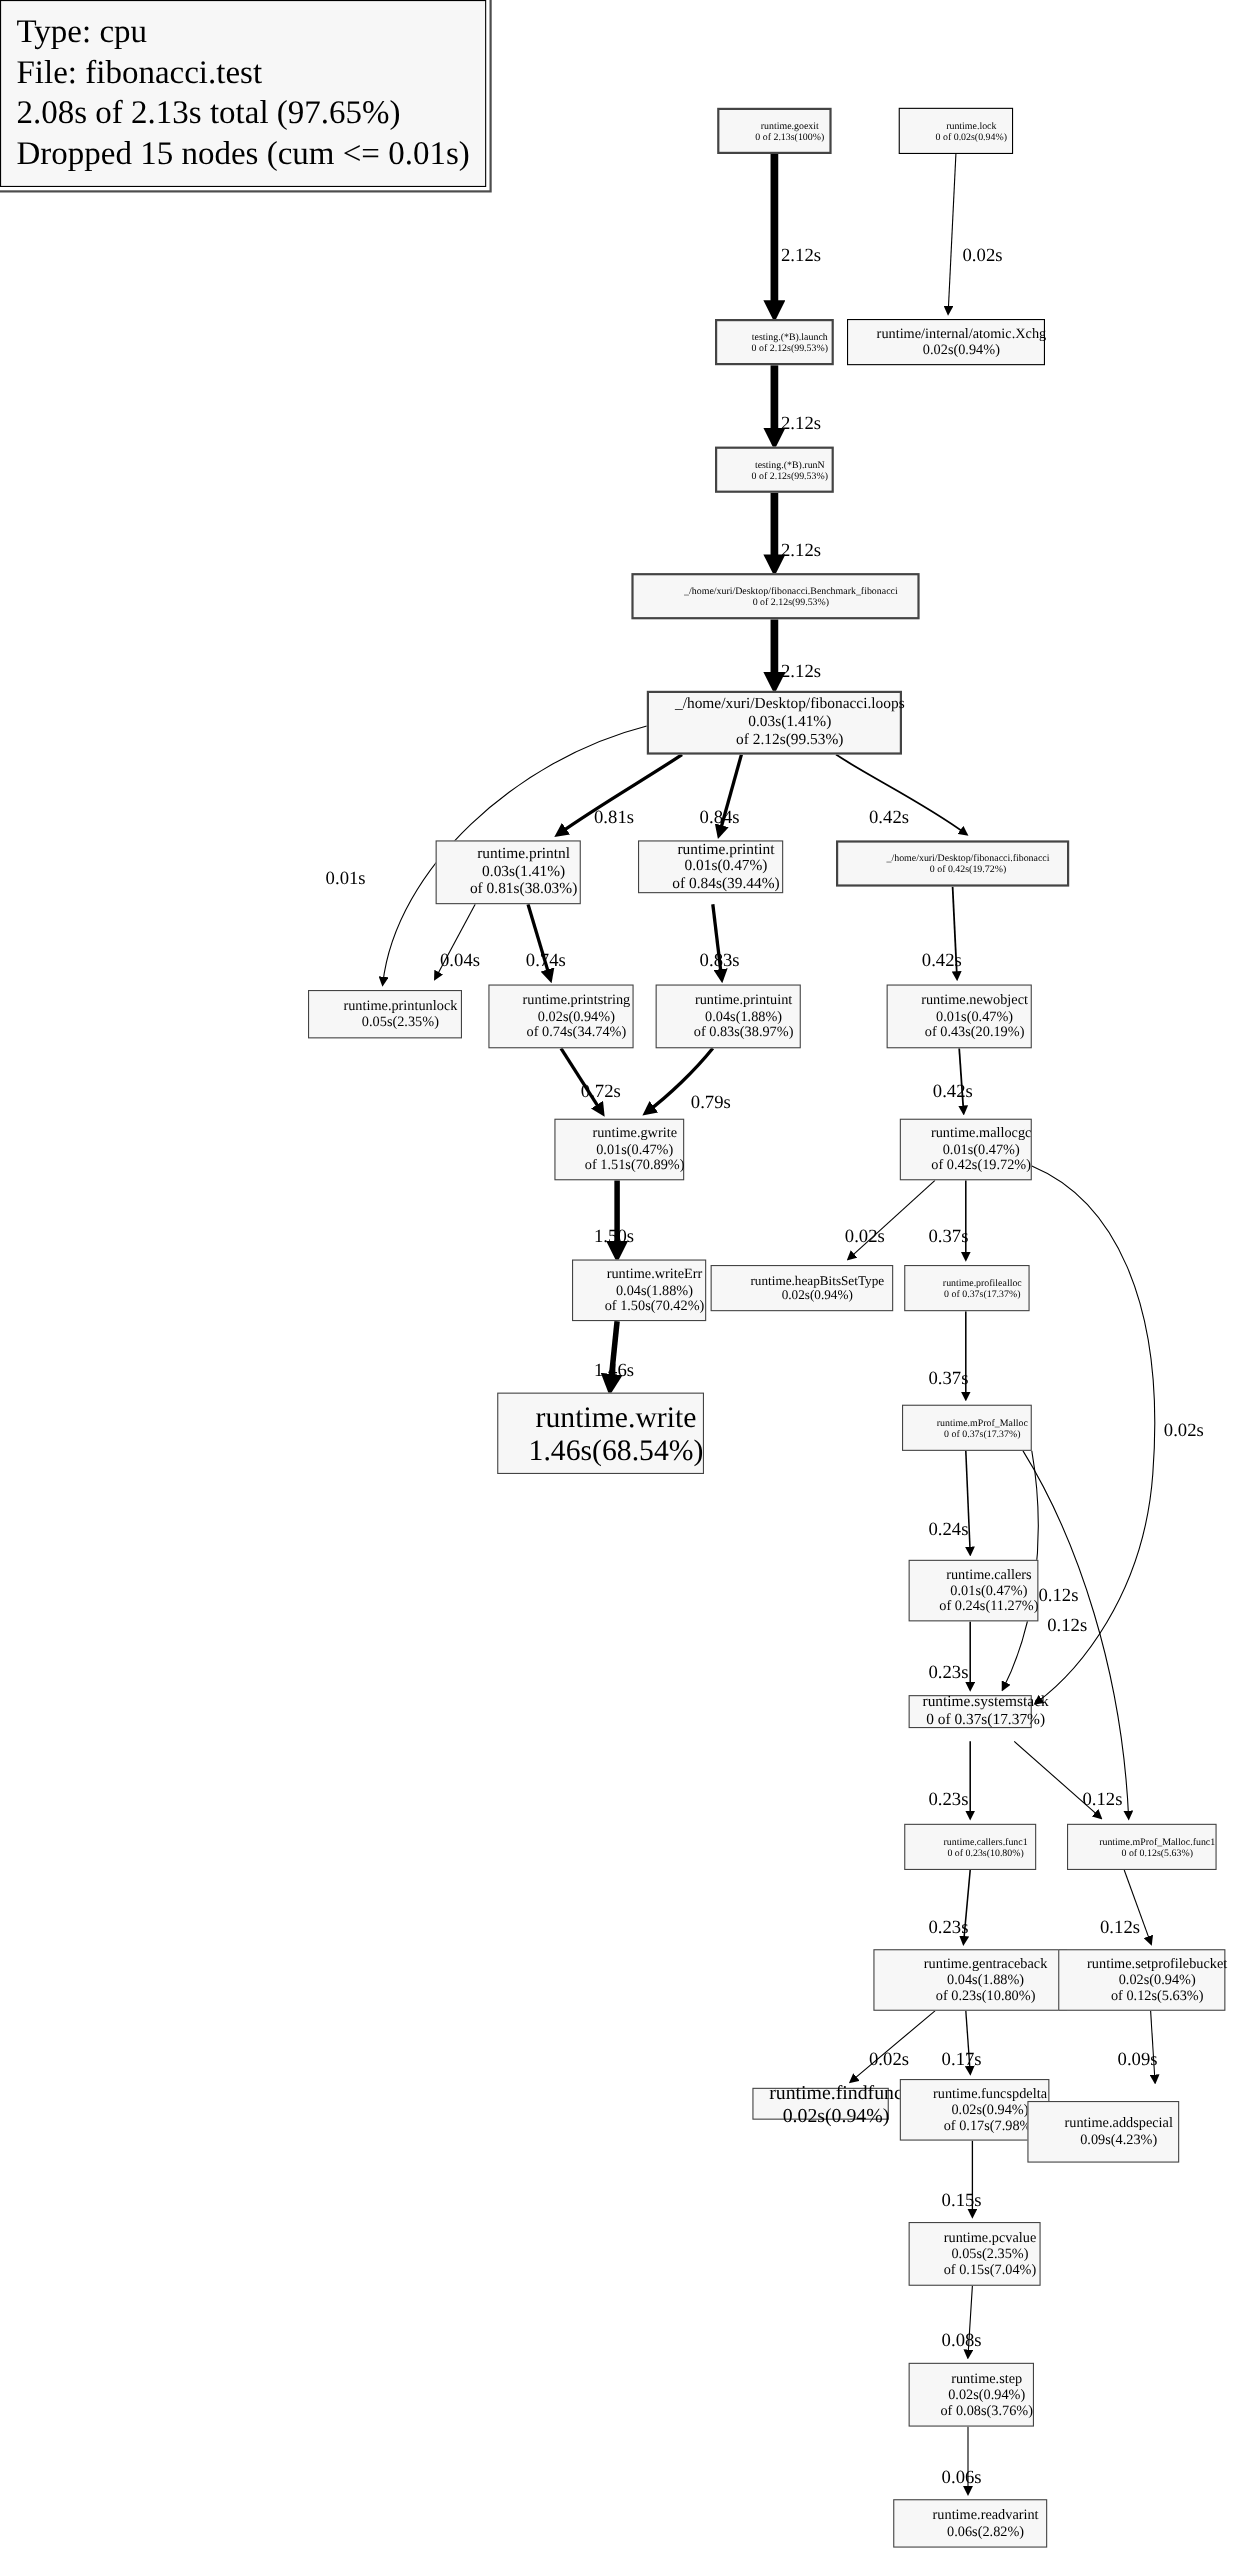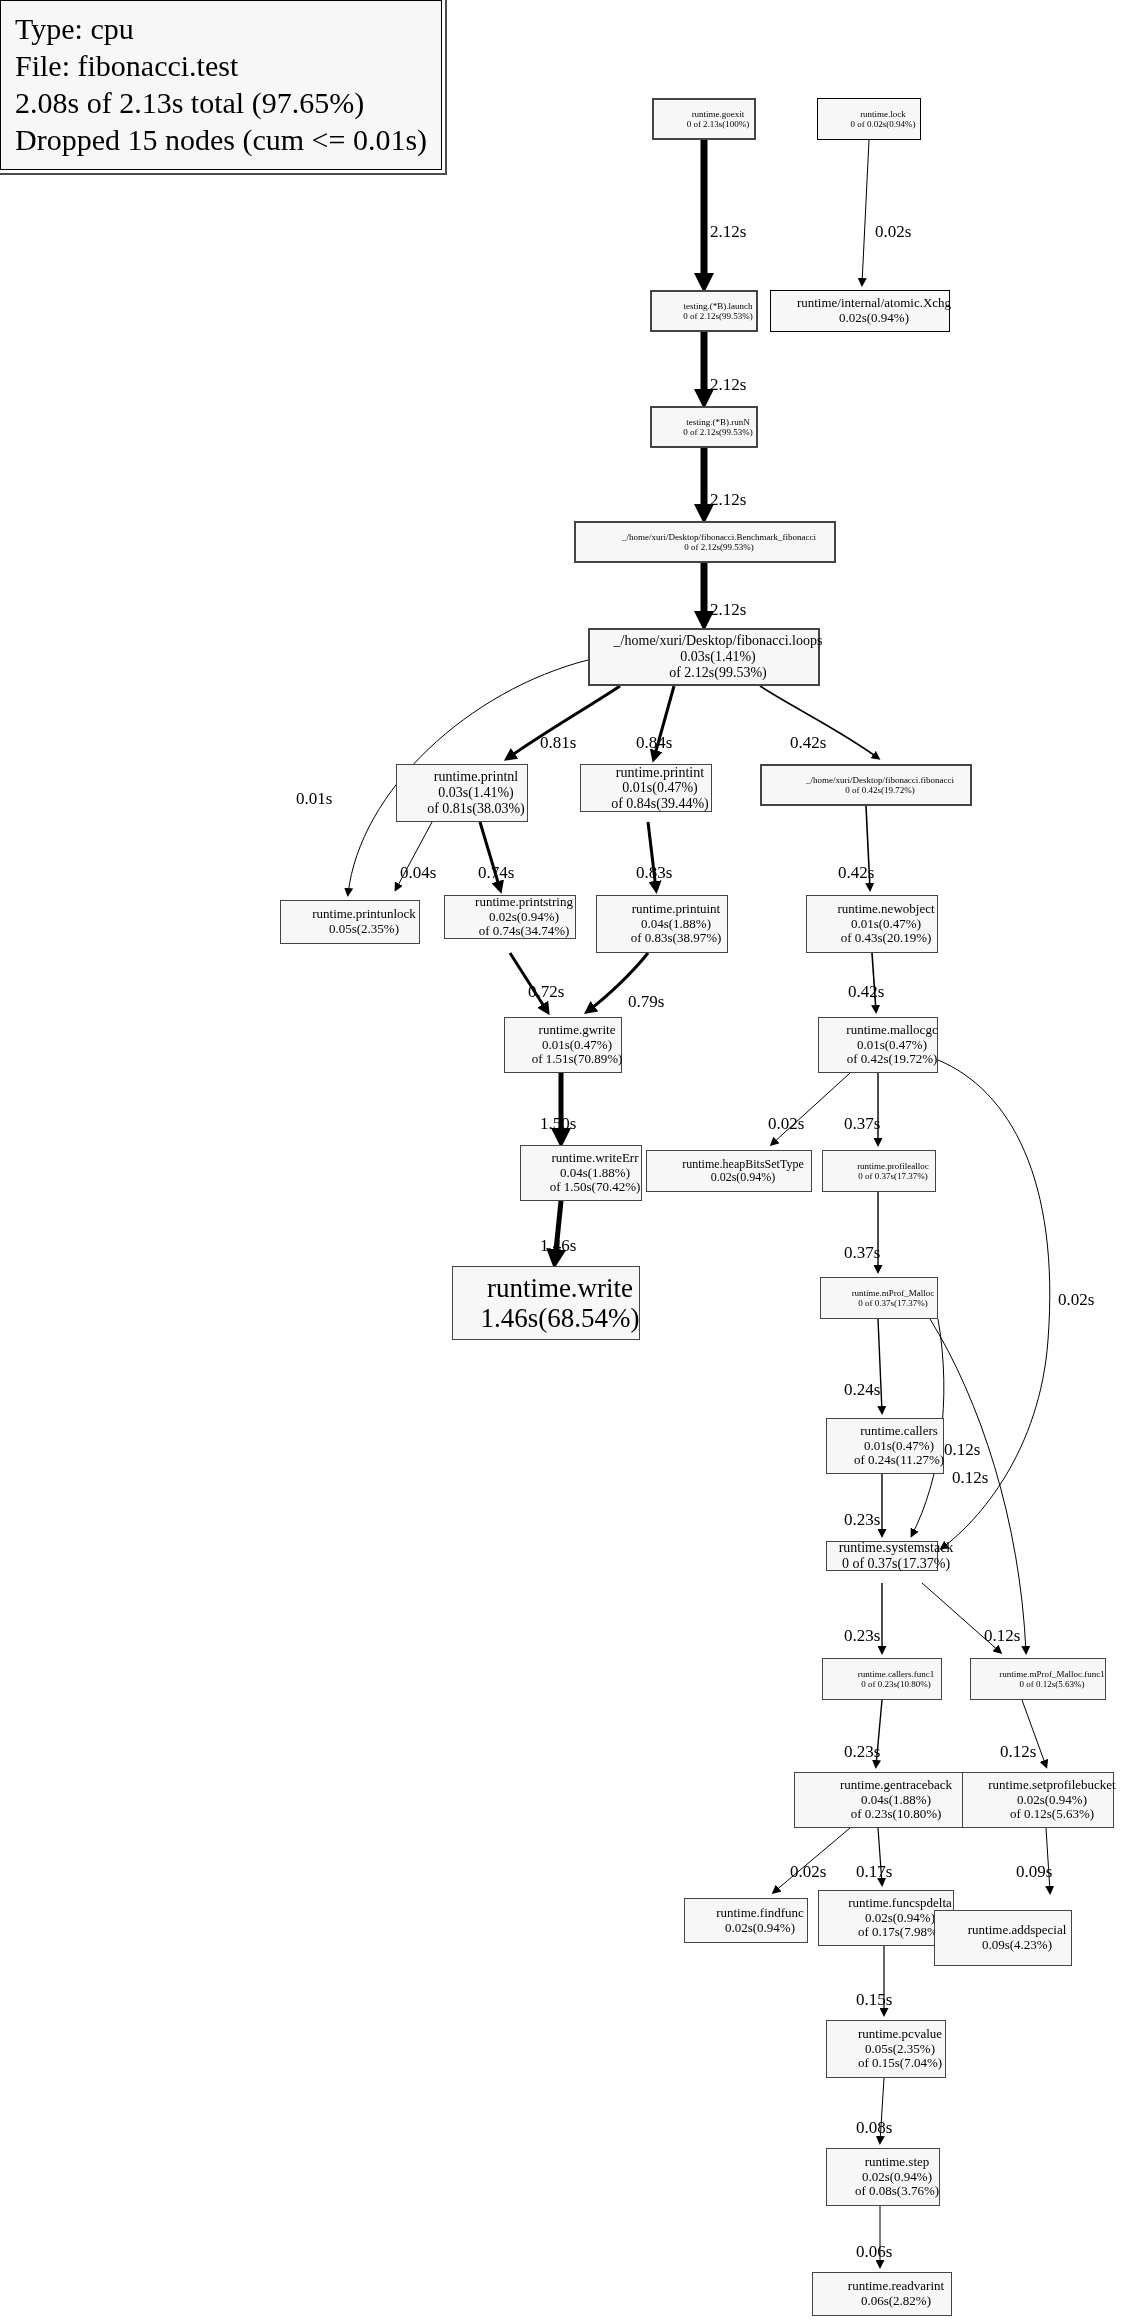--- a/index.html
+++ b/index.html
@@ -165,21 +165,21 @@
         <span class="ln">of 0.84s(39.44%)</span>
       </div>
       <div class="node" style="left: 760px; top: 764px; width: 212px; height: 42px; font-size: 9px; border-width: 2px; border-color: rgb(68, 68, 68);">
         <span class="ln">_/home/xuri/Desktop/fibonacci.fibonacci</span>
         <span class="ln">0 of 0.42s(19.72%)</span>
       </div>
       <div class="node" style="left: 280px; top: 900px; width: 140px; height: 44px; font-size: 13px; border-width: 1.6px; border-color: rgb(68, 68, 68);">
         <span class="ln">runtime.printunlock</span>
         <span class="ln">0.05s(2.35%)</span>
       </div>
-      <div class="node" style="left: 444px; top: 895px; width: 132px; height: 44px; font-size: 13px; border-width: 1.6px; border-color: rgb(68, 68, 68);">
+      <div class="node" style="left: 444px; top: 895px; width: 132px; height: 58px; font-size: 13px; border-width: 1.6px; border-color: rgb(68, 68, 68);">
         <span class="ln">runtime.printstring</span>
         <span class="ln">0.02s(0.94%)</span>
         <span class="ln">of 0.74s(34.74%)</span>
       </div>
       <div class="node" style="left: 596px; top: 895px; width: 132px; height: 58px; font-size: 13px; border-width: 1.6px; border-color: rgb(68, 68, 68);">
         <span class="ln">runtime.printuint</span>
         <span class="ln">0.04s(1.88%)</span>
         <span class="ln">of 0.83s(38.97%)</span>
       </div>
       <div class="node" style="left: 806px; top: 895px; width: 132px; height: 58px; font-size: 13px; border-width: 1.6px; border-color: rgb(68, 68, 68);">
@@ -238,21 +238,21 @@
       <div class="node" style="left: 794px; top: 1772px; width: 176px; height: 56px; font-size: 13px; border-width: 1.6px; border-color: rgb(68, 68, 68);">
         <span class="ln">runtime.gentraceback</span>
         <span class="ln">0.04s(1.88%)</span>
         <span class="ln">of 0.23s(10.80%)</span>
       </div>
       <div class="node" style="left: 962px; top: 1772px; width: 152px; height: 56px; font-size: 13px; border-width: 1.6px; border-color: rgb(68, 68, 68);">
         <span class="ln">runtime.setprofilebucket</span>
         <span class="ln">0.02s(0.94%)</span>
         <span class="ln">of 0.12s(5.63%)</span>
       </div>
-      <div class="node" style="left: 684px; top: 1898px; width: 124px; height: 45px; font-size: 13px; border-width: 1.6px; border-color: rgb(68, 68, 68);">
+      <div class="node" style="left: 684px; top: 1898px; width: 124px; height: 29px; font-size: 18px; border-width: 1.6px; border-color: rgb(68, 68, 68);">
         <span class="ln">runtime.findfunc</span>
         <span class="ln">0.02s(0.94%)</span>
       </div>
       <div class="node" style="left: 818px; top: 1890px; width: 136px; height: 56px; font-size: 13px; border-width: 1.6px; border-color: rgb(68, 68, 68);">
         <span class="ln">runtime.funcspdelta</span>
         <span class="ln">0.02s(0.94%)</span>
         <span class="ln">of 0.17s(7.98%)</span>
       </div>
       <div class="node" style="left: 934px; top: 1898px; width: 138px; height: 56px; font-size: 13px; border-width: 1.6px; border-color: rgb(68, 68, 68); margin-top: 12px;">
         <span class="ln">runtime.addspecial</span>

